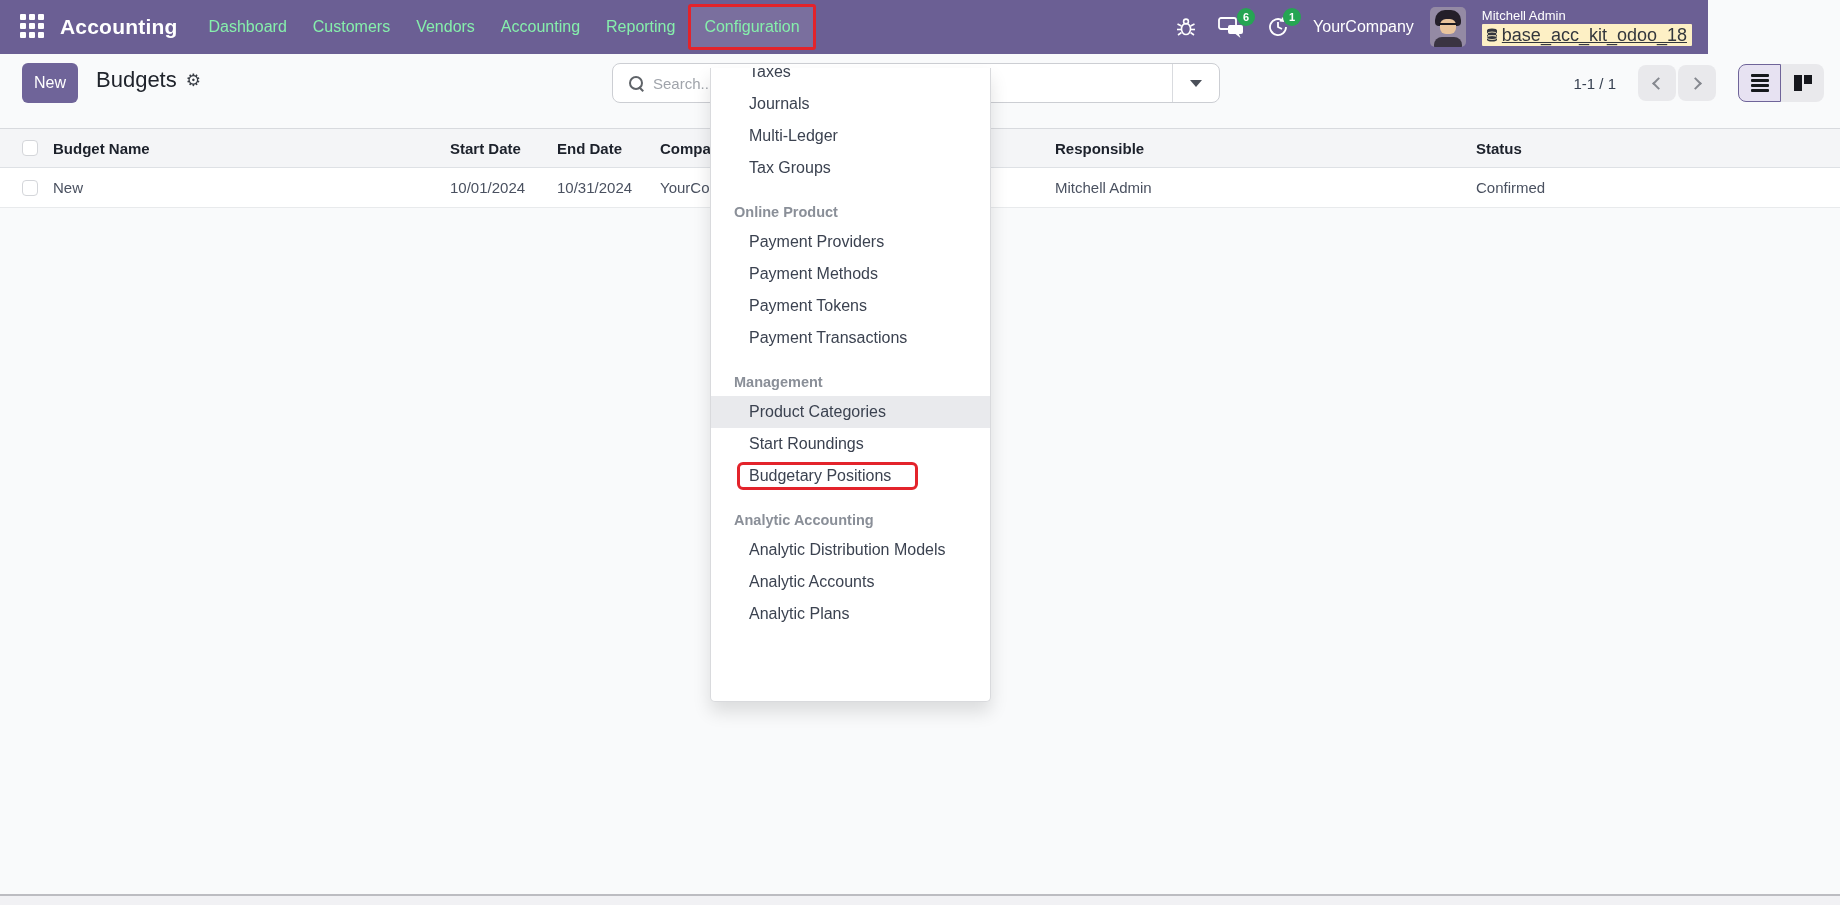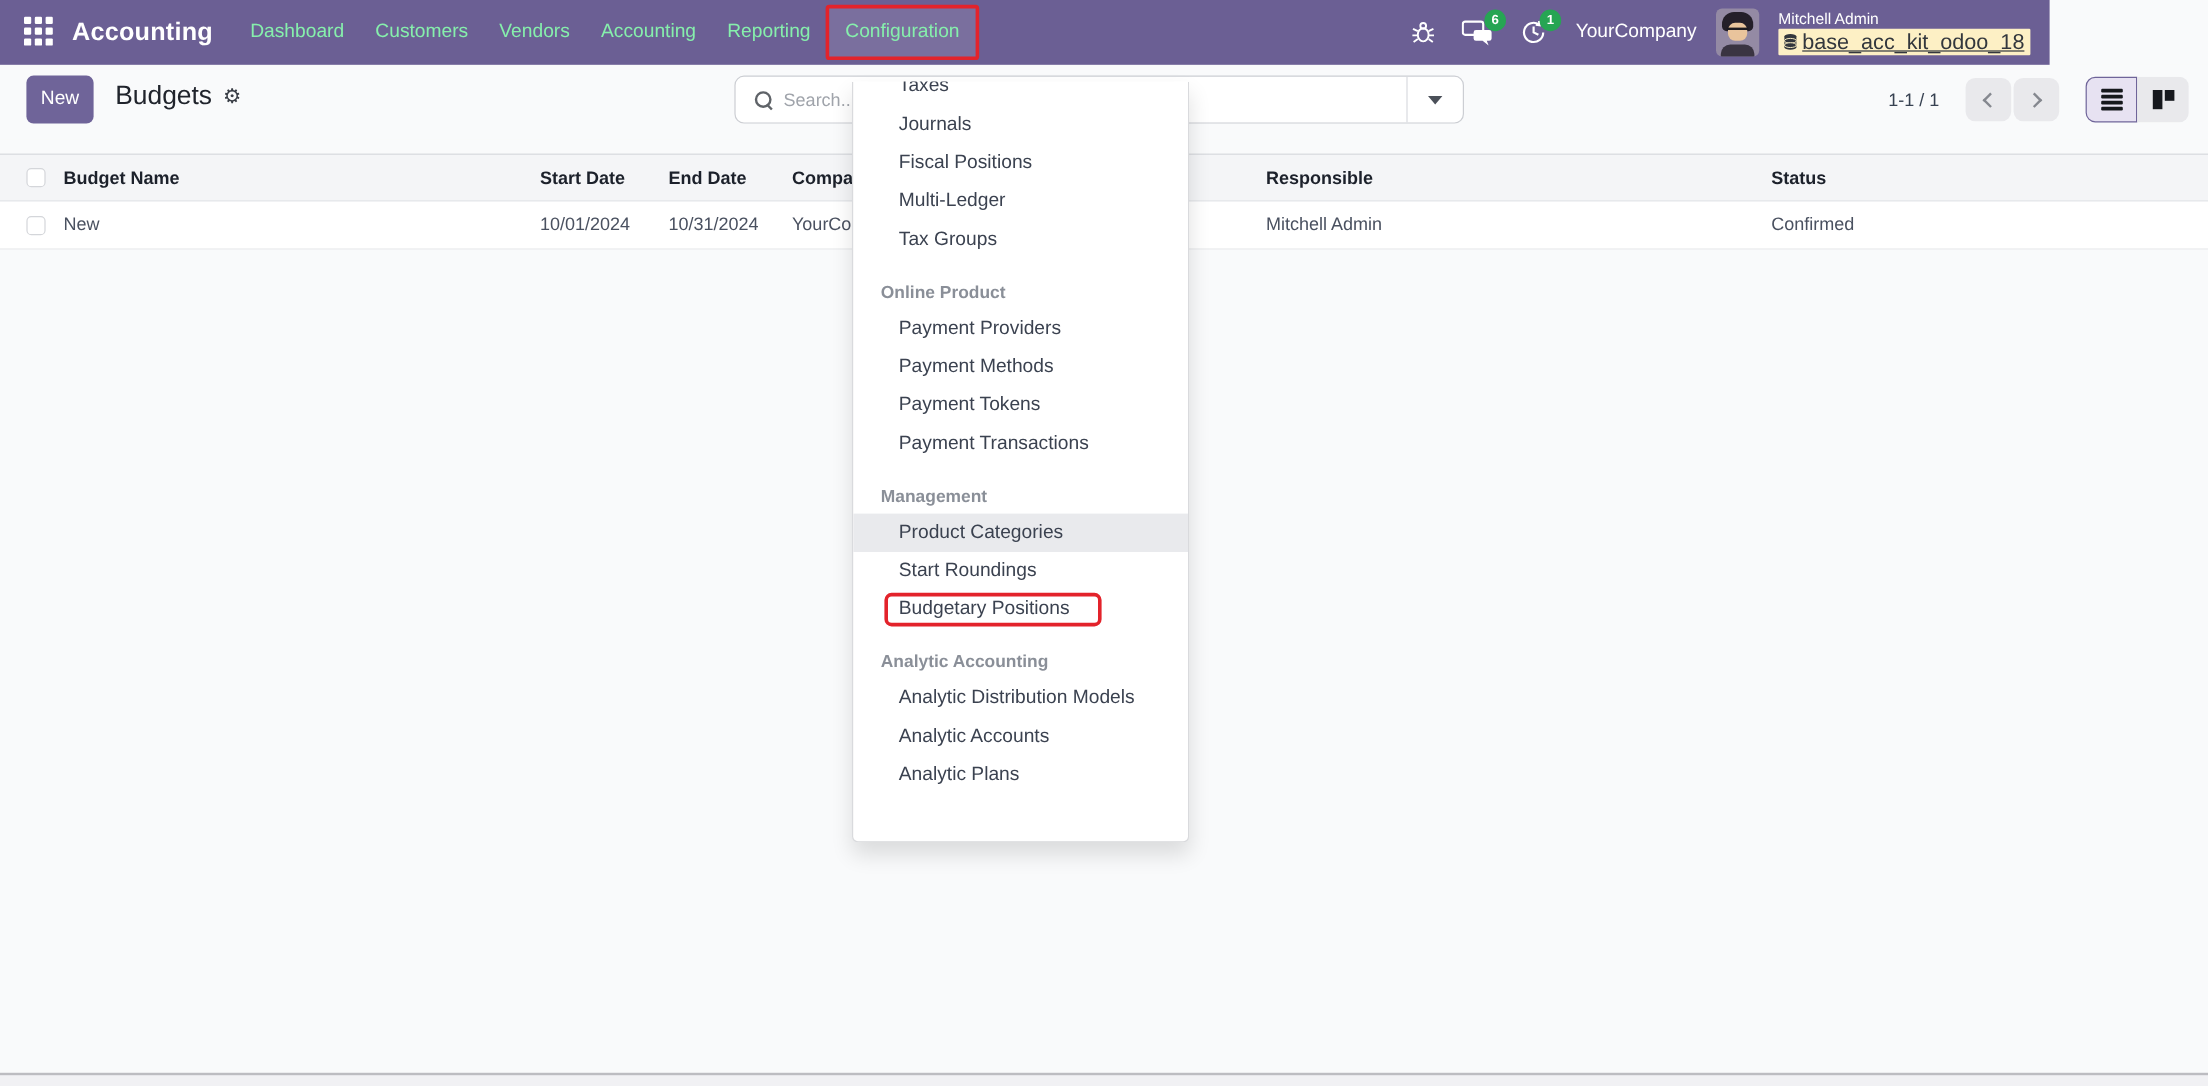--- a/index.html
+++ b/index.html
@@ -243,21 +243,20 @@
       <span class="col">10/31/2024</span>
       <span class="col">YourCompany</span>
       <span class="col">Mitchell Admin</span>
       <span class="col">Confirmed</span>
     </div>
   </div>
 
   <div class="dropdown">
     <div class="dd-item clipped">Taxes</div>
     <div class="dd-item">Journals</div>
-    <div class="dd-item">Fiscal Positions</div>
     <div class="dd-item">Multi-Ledger</div>
     <div class="dd-item">Tax Groups</div>
 
     <div class="dd-header">Online Product</div>
     <div class="dd-item">Payment Providers</div>
     <div class="dd-item">Payment Methods</div>
     <div class="dd-item">Payment Tokens</div>
     <div class="dd-item">Payment Transactions</div>
 
     <div class="dd-header">Management</div>

